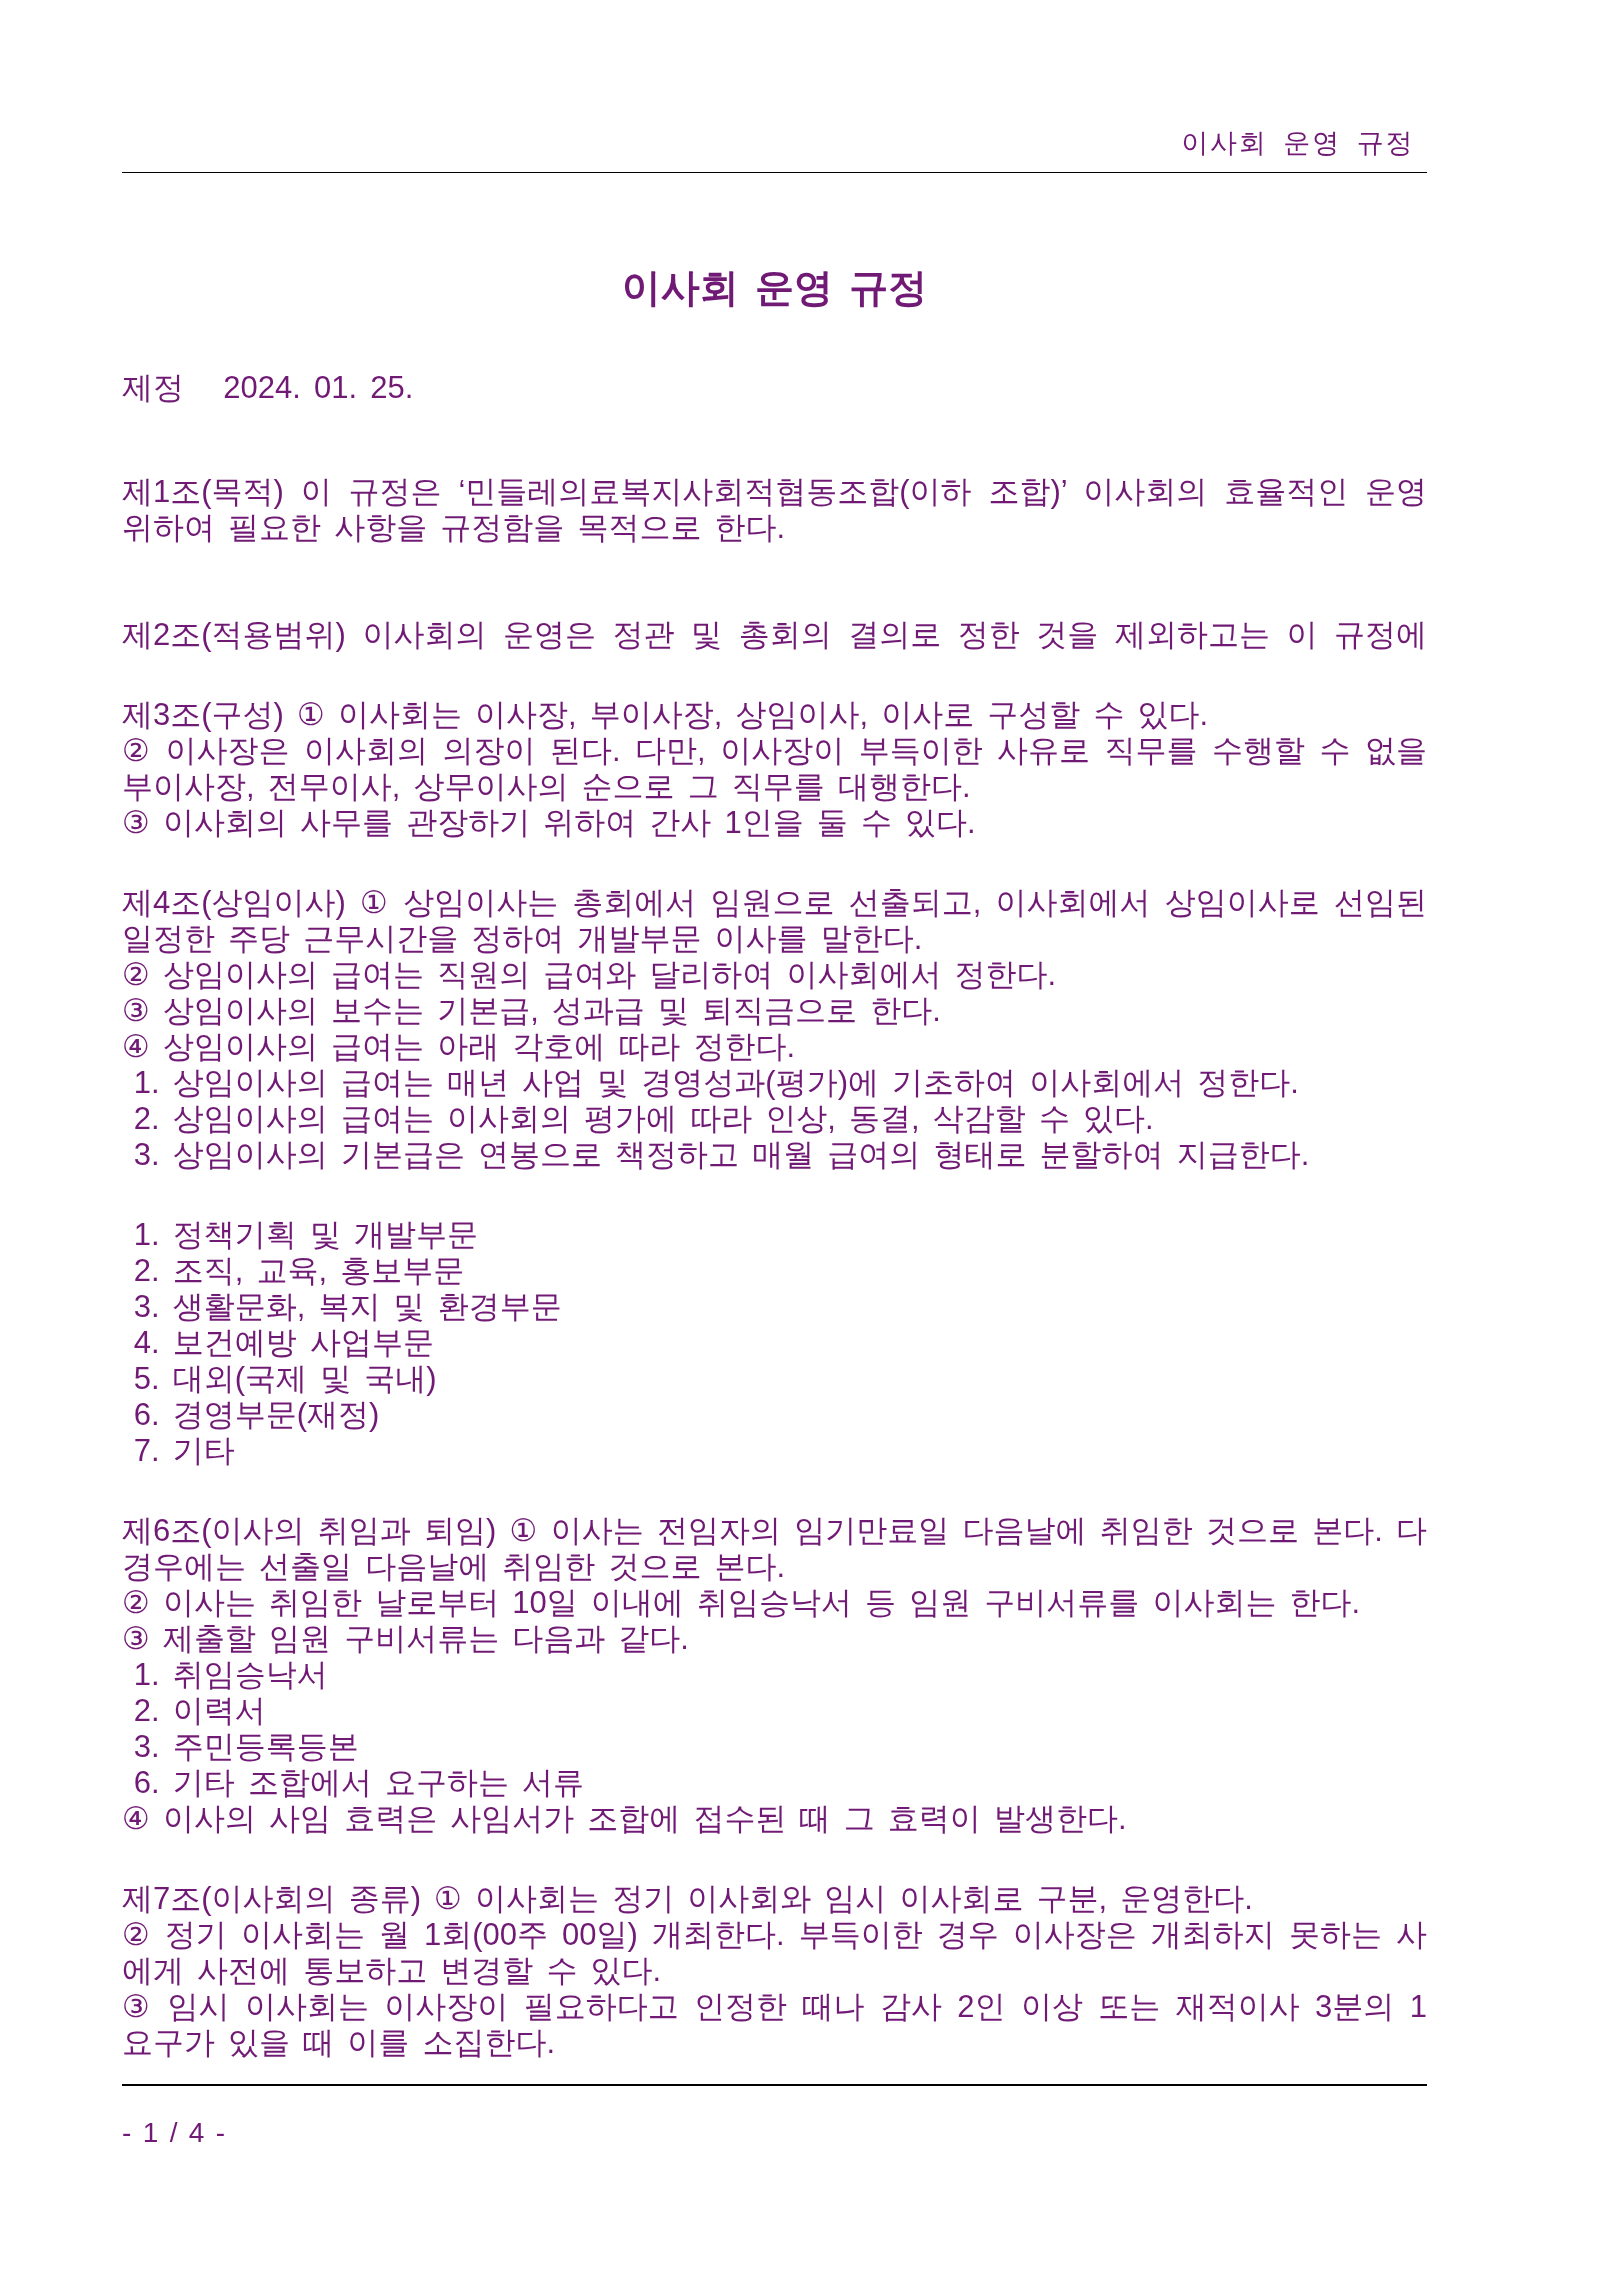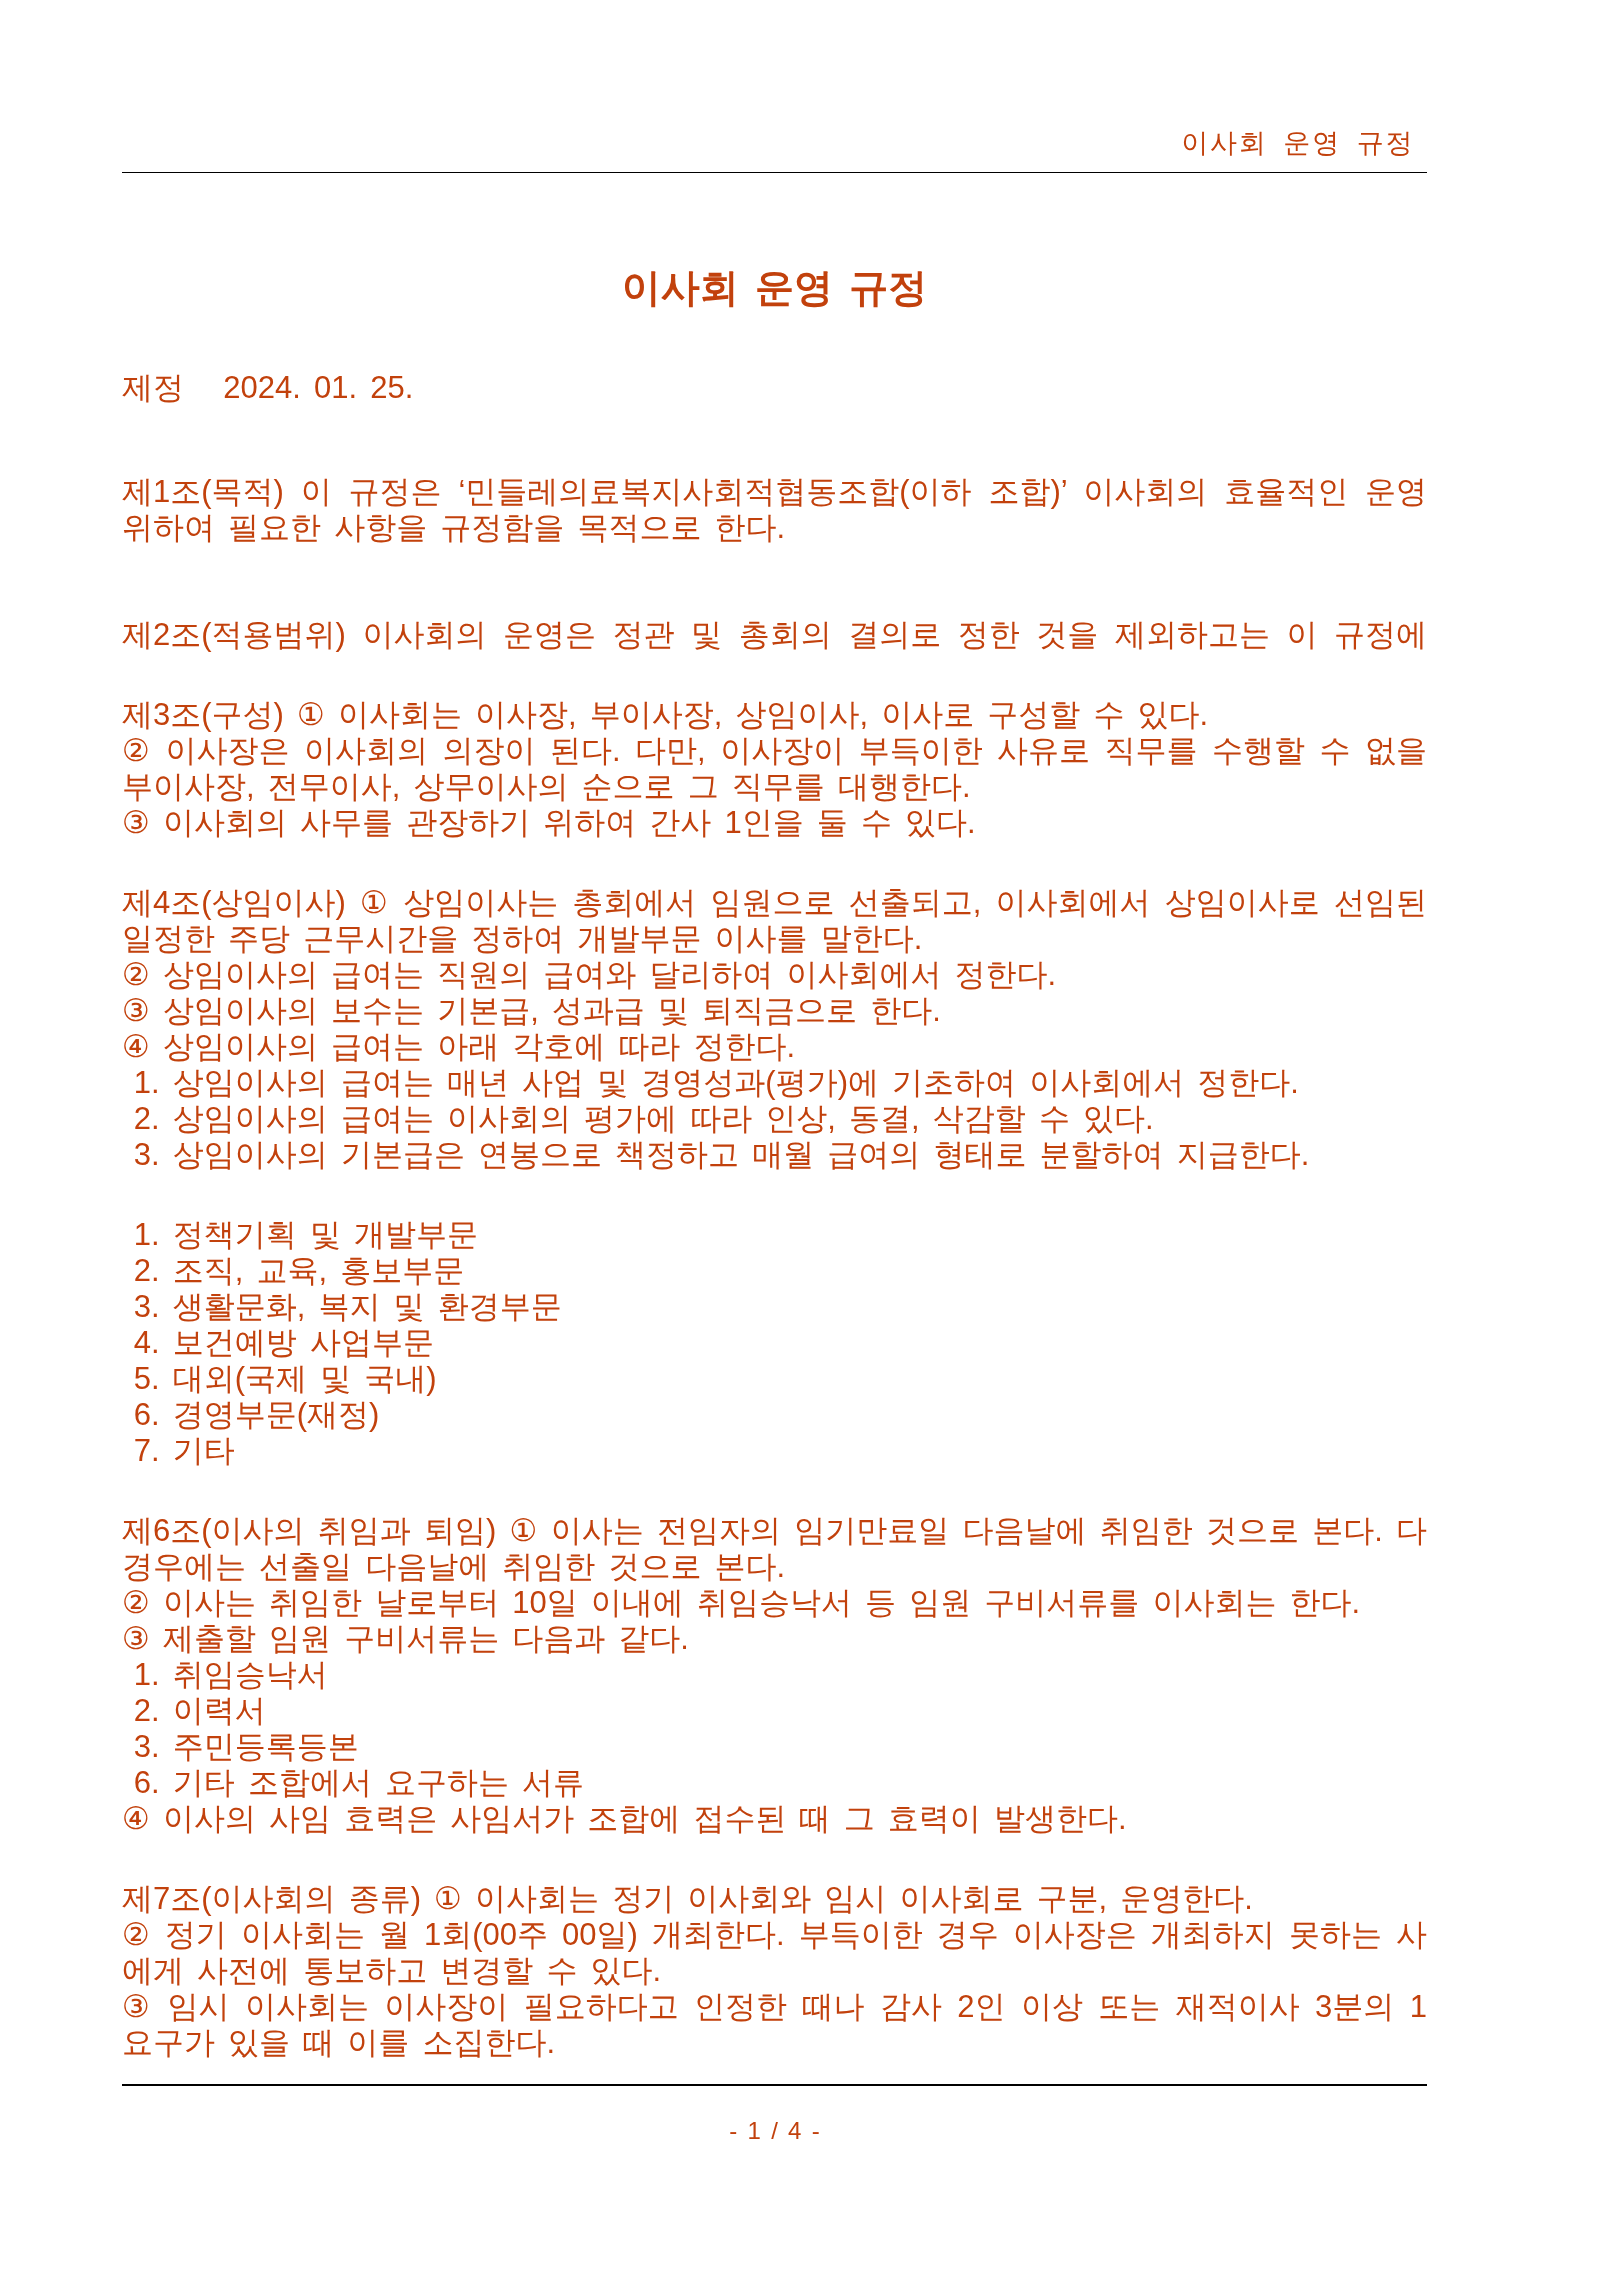--- a/index.html
+++ b/index.html
@@ -1,21 +1,21 @@
 <!DOCTYPE html>
 <html lang="ko" style="font-size:14.5px"><head>
 <meta charset="utf-8">
 <style>
   html, body { margin: 0; padding: 0; background: #ffffff; }
   .page {
     position: relative;
     width: 1617px;
     height: 2280px;
     background: #ffffff;
-    color: #c2410c;
+    color: #701a75;
     font-family: "Liberation Sans", "DejaVu Sans", sans-serif;
     overflow: hidden;
   }
   .running-header {
     position: absolute;
     top: 125px; left: 122px; width: 1305px;
     box-sizing: border-box;
     text-align: right;
     padding-right: 12.7px;
     font-family: "Liberation Serif", "DejaVu Serif", serif;
@@ -66,22 +66,21 @@
   .line.indent { padding-left: 11.8px; }
   .art-head { font-weight: 400; }
   .footer-rule {
     position: absolute;
     top: 2084px; left: 122px; width: 1305px;
     border-top: 2.7px solid #000000;
   }
   .page-number {
     position: absolute;
     top: 2117px; left: 122px; width: 1305px;
-    text-align: center;
-    font-size: 24px;
+    font-size: 28px;
     font-weight: 500;
     word-spacing: 3.6px;
     white-space: pre;
   }
 </style>
 </head>
 <body>
 
 <div class="page">
   <div class="running-header">이사회 운영 규정</div>

